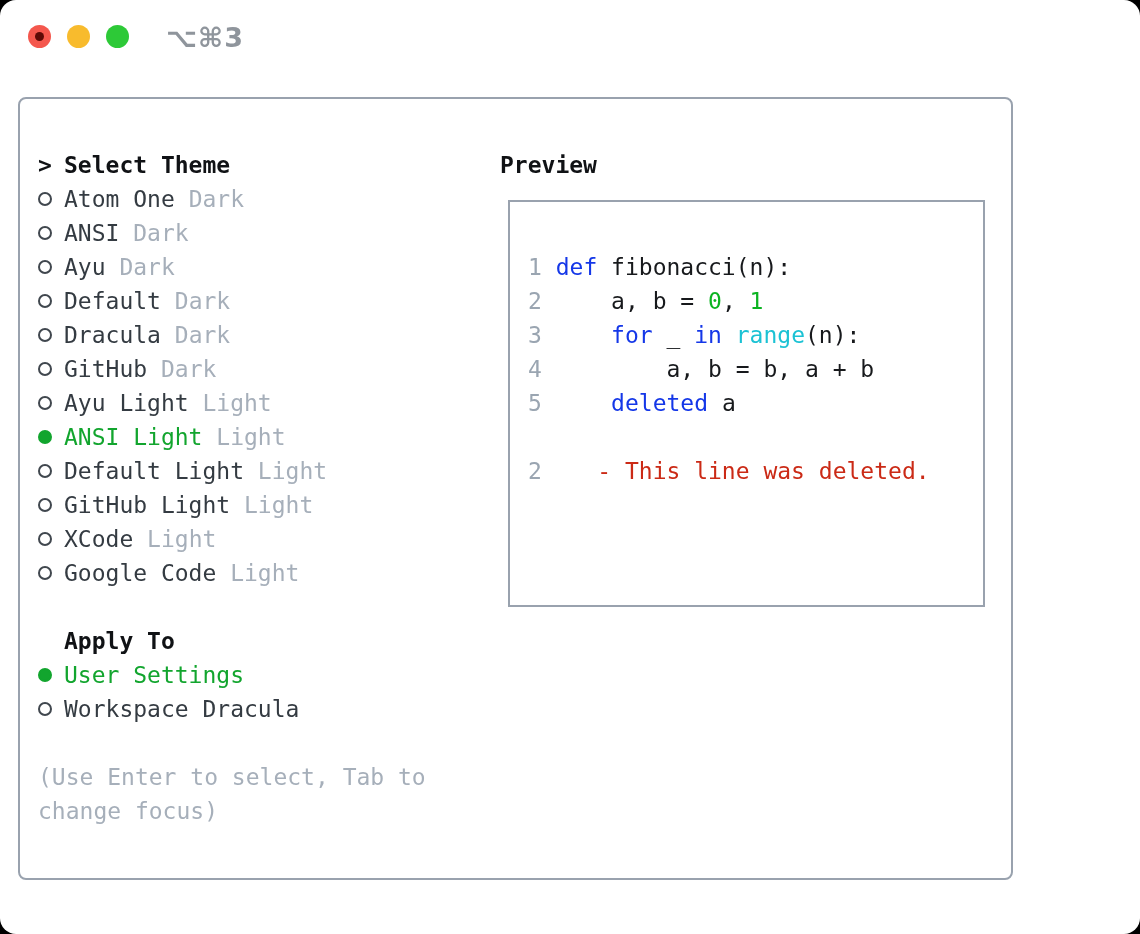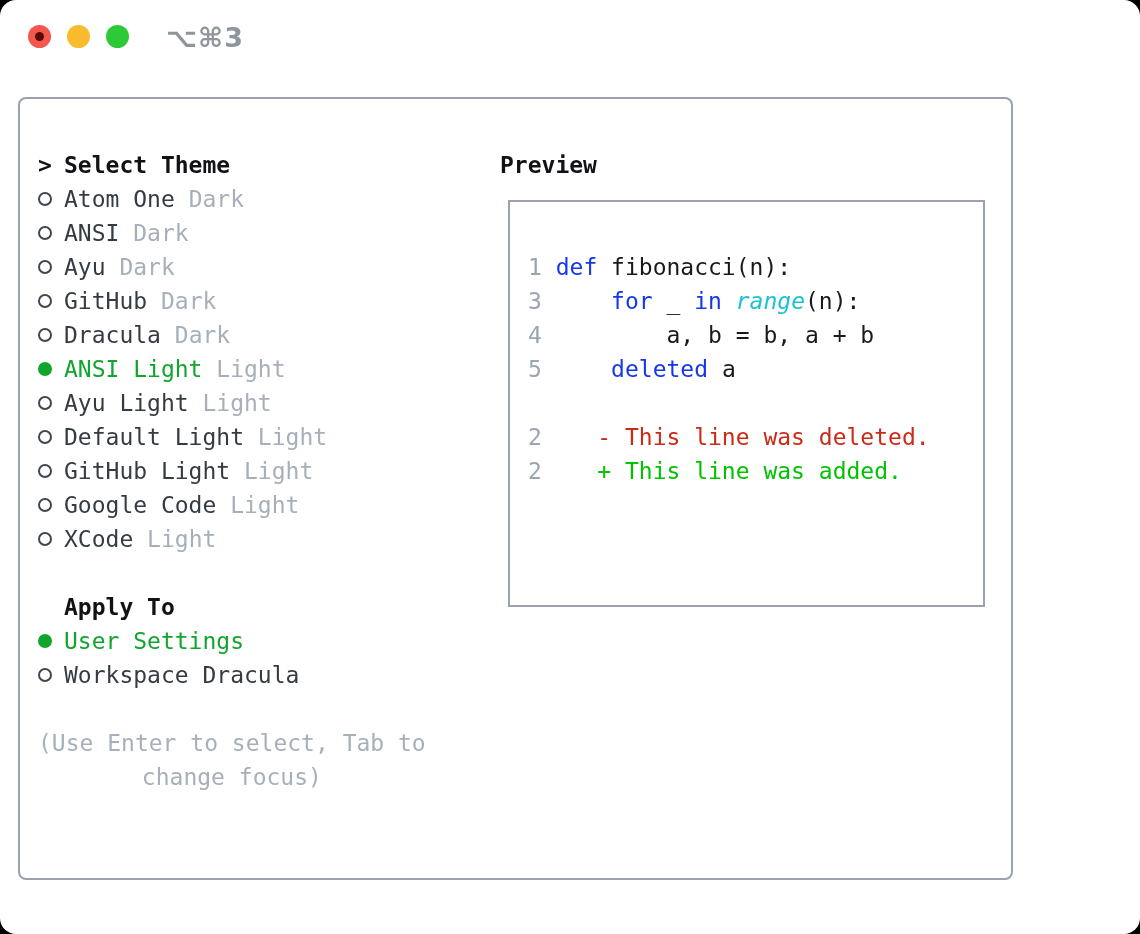--- a/index.html
+++ b/index.html
@@ -43,35 +43,35 @@
   .hdr-marker{font-weight:bold;color:#101215;}
   .dot{
     display:inline-block;width:14px;height:14px;border-radius:50%;
     border:2px solid var(--marker-stroke);box-sizing:border-box;
     vertical-align:middle;margin-bottom:3px;
   }
   .dot.filled{background:var(--accent-green);border-color:var(--accent-green);}
   .name{color:var(--list-fg);}
   .name.selected{color:var(--accent-green);}
   .variant{color:var(--muted);}
-  .help{color:var(--muted);text-align:center;}
+  .help{color:var(--muted);}
   .spacer{height:34px;}
   
   .right-col{position:absolute;left:480px;top:49px;}
   .preview-box{
     margin-left:8px;margin-top:18px;
     width:477px;height:407px;box-sizing:border-box;
     border:2px solid var(--border-gray);background:#fff;
     padding:48px 0 7px 18px;overflow:hidden;
   }
   .cline{height:34px;line-height:34px;white-space:pre;font-size:23px;color:var(--code-fg);}
   .ln{color:var(--linenum);}
   .sp-fg{color:var(--code-fg);}
   .sp-kw{color:var(--keyword-blue);}
-  .sp-fn{color:var(--builtin-cyan);font-style:italic;}
+  .sp-fn{color:var(--builtin-cyan);}
   .sp-num{color:var(--number-green);}
   .sp-ctx{color:var(--context-gray);}
   .sp-del{color:var(--deleted-red);}
   .sp-add{color:var(--added-green);}
 </style>
 </head>
 <body>
 
 <div class="window">
 
@@ -86,28 +86,29 @@
 
   <div class="panel">
 
     <div class="left-col">
       <div class="row"><span class="marker hdr-marker">&gt;</span><span class="hdr">Select Theme</span></div>
 
       <div id="theme-list">
           <div class="row"><span class="marker"><span class="dot"></span></span><span class="name">Atom One</span><span class="variant"> Dark</span></div>
           <div class="row"><span class="marker"><span class="dot"></span></span><span class="name">ANSI</span><span class="variant"> Dark</span></div>
           <div class="row"><span class="marker"><span class="dot"></span></span><span class="name">Ayu</span><span class="variant"> Dark</span></div>
+          <div class="row"><span class="marker"><span class="dot"></span></span><span class="name">Default</span><span class="variant"> Dark</span></div>
+          <div class="row"><span class="marker"><span class="dot"></span></span><span class="name">Dracula</span><span class="variant"> Dark</span></div>
           <div class="row"><span class="marker"><span class="dot"></span></span><span class="name">GitHub</span><span class="variant"> Dark</span></div>
-          <div class="row"><span class="marker"><span class="dot"></span></span><span class="name">Dracula</span><span class="variant"> Dark</span></div>
+          <div class="row"><span class="marker"><span class="dot"></span></span><span class="name">Ayu Light</span><span class="variant"> Light</span></div>
           <div class="row"><span class="marker"><span class="dot filled"></span></span><span class="name selected">ANSI Light</span><span class="variant"> Light</span></div>
-          <div class="row"><span class="marker"><span class="dot"></span></span><span class="name">Ayu Light</span><span class="variant"> Light</span></div>
           <div class="row"><span class="marker"><span class="dot"></span></span><span class="name">Default Light</span><span class="variant"> Light</span></div>
           <div class="row"><span class="marker"><span class="dot"></span></span><span class="name">GitHub Light</span><span class="variant"> Light</span></div>
+          <div class="row"><span class="marker"><span class="dot"></span></span><span class="name">XCode</span><span class="variant"> Light</span></div>
           <div class="row"><span class="marker"><span class="dot"></span></span><span class="name">Google Code</span><span class="variant"> Light</span></div>
-          <div class="row"><span class="marker"><span class="dot"></span></span><span class="name">XCode</span><span class="variant"> Light</span></div>
         </div>
 
       <div class="spacer"></div>
 
       <div class="row"><span class="marker"></span><span class="hdr">Apply To</span></div>
 
       <div id="apply-list">
           <div class="row"><span class="marker"><span class="dot filled"></span></span><span class="name selected">User Settings</span></div>
           <div class="row"><span class="marker"><span class="dot"></span></span><span class="name">Workspace Dracula</span></div>
         </div>
@@ -118,24 +119,24 @@
           <div class="row help">(Use Enter to select, Tab to</div>
           <div class="row help">change focus)</div>
         </div>
     </div>
 
     <div class="right-col">
       <div class="row"><span class="hdr">Preview</span></div>
       <div class="preview-box">
         <div id="code-lines">
             <div class="cline"><span class="ln">1 </span><span class="sp-kw">def</span><span class="sp-fg"> fibonacci(n):</span></div>
+            <div class="cline"><span class="ln">2 </span><span class="sp-fg">    a, b = </span><span class="sp-num">0</span><span class="sp-fg">, </span><span class="sp-num">1</span></div>
             <div class="cline"><span class="ln">3 </span><span class="sp-fg">    </span><span class="sp-kw">for</span><span class="sp-fg"> _ </span><span class="sp-kw">in</span><span class="sp-fg"> </span><span class="sp-fn">range</span><span class="sp-fg">(n):</span></div>
             <div class="cline"><span class="ln">4 </span><span class="sp-fg">        a, b = b, a + b</span></div>
             <div class="cline"><span class="ln">5 </span><span class="sp-fg">    </span><span class="sp-kw">deleted</span><span class="sp-fg"> a</span></div>
             <div class="cline"></div>
             <div class="cline"><span class="ln">2 </span><span class="sp-fg">   </span><span class="sp-del">- This line was deleted.</span></div>
-            <div class="cline"><span class="ln">2 </span><span class="sp-fg">   </span><span class="sp-add">+ This line was added.</span></div>
           </div>
       </div>
     </div>
 
   </div>
 </div>
 
 </body></html>

